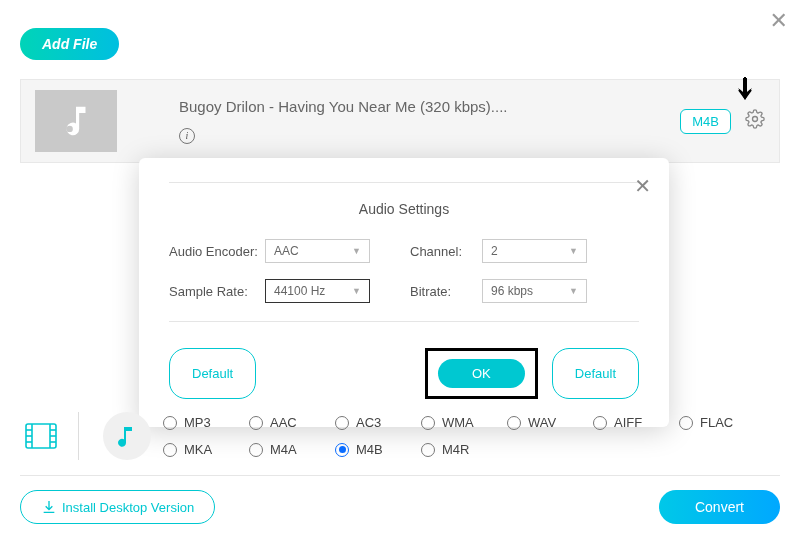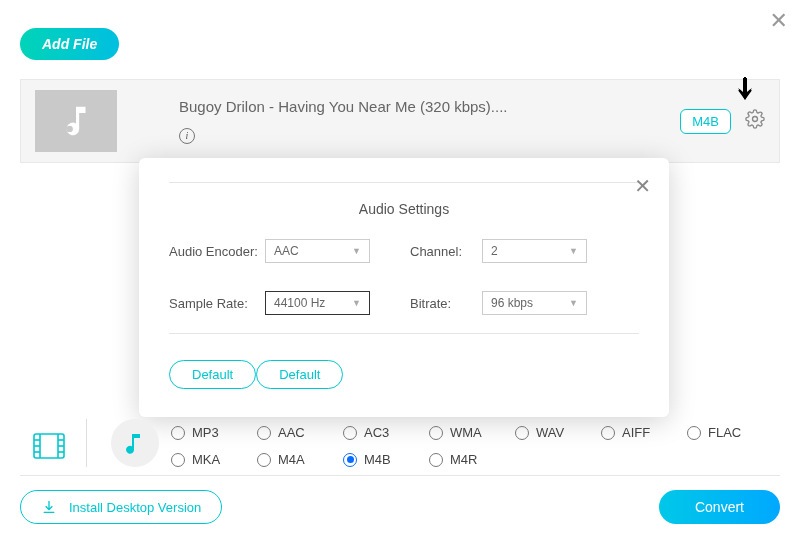--- a/index.html
+++ b/index.html
@@ -44,21 +44,21 @@
   padding: 24px 30px 28px;
 }
 .modal-close { position: absolute; top: 16px; right: 18px; font-size: 20px; color: #888; cursor: pointer; font-weight: 300; }
 .modal-title { text-align: center; color: #555; font-size: 14px; margin-top: 18px; margin-bottom: 0; }
 .modal hr { border: none; border-top: 1px solid #e5e5e5; }
 .hr-top { margin-bottom: 0; }
 .hr-bottom { margin-top: 18px; margin-bottom: 26px; }
 
 .settings-grid {
   display: grid; grid-template-columns: 96px 105px 40px 72px 105px;
-  row-gap: 28px; align-items: center;
+  row-gap: 16px; align-items: center;
   margin-top: 22px; font-size: 13px; color: #555;
 }
 .dropdown {
   border: 1px solid #ccc; height: 24px; padding: 0 8px;
   display: flex; align-items: center; justify-content: space-between;
   font-size: 12px; color: #666; position: relative;
 }
 .dropdown.highlight { border-color: #333; }
 .caret { font-size: 9px; color: #aaa; }
 
@@ -67,40 +67,40 @@
   border: 1.5px solid #00c8d1; color: #00c8d1; background: #fff;
   border-radius: 17px; padding: 6px 22px; font-size: 13px; cursor: pointer;
 }
 .btn-ok {
   background: #00c8d1; color: #fff; border: none;
   border-radius: 17px; padding: 7px 34px; font-size: 13px; cursor: pointer;
 }
 .ok-wrap { border: 3px solid #000; padding: 8px 10px; display: inline-block; margin-left: auto; margin-right: 14px; }
 
 .format-bar {
-  position: absolute; top: 405px; left: 28px; right: 20px;
-  display: flex; align-items: flex-end; height: 62px;
+  position: absolute; top: 405px; left: 20px; right: 20px;
+  display: flex; align-items: center; height: 62px;
 }
 .video-icon, .audio-icon {
   width: 42px; height: 42px; display: flex; align-items: center; justify-content: center;
 }
 .audio-icon { width: 48px; height: 48px; border-radius: 50%; background: #f0f0f0; margin-left: 8px; }
 .vsep { width: 1px; height: 48px; background: #ddd; margin: 0 16px; }
 .format-grid { display: grid; grid-template-columns: repeat(7, 86px); row-gap: 12px; margin-left: 12px; }
 .radio-opt { display: flex; align-items: center; font-size: 13px; color: #444; }
 .radio-outer { width: 14px; height: 14px; border: 1.5px solid #777; border-radius: 50%; margin-right: 7px; display: inline-flex; align-items: center; justify-content: center; }
 .radio-outer.on { border-color: #0a6cff; }
 .radio-inner { width: 7px; height: 7px; background: #0a6cff; border-radius: 50%; }
 
 .bottom-bar { position: absolute; left: 20px; right: 20px; bottom: 18px; display: flex; align-items: center; }
 .bottom-hr { position: absolute; left: 20px; right: 20px; bottom: 66px; border: none; border-top: 1px solid #e6e6e6; }
 .install-btn {
   border: 1.5px solid #00c8d1; color: #00c8d1; background: #fff;
   border-radius: 18px; padding: 8px 20px; font-size: 13px; cursor: pointer;
-  display: inline-flex; align-items: center; gap: 12px;
+  display: inline-flex; align-items: center; gap: 5px;
 }
 .convert-btn {
   margin-left: auto;
   background: linear-gradient(to right, #00c8e8, #00a8ff);
   color: #fff; border: none; border-radius: 18px;
   padding: 9px 36px; font-size: 14px; cursor: pointer;
 }
 </style>
 </head>
 <body>
@@ -163,20 +163,23 @@
     <div class="dropdown">
         <span>96 kbps</span>
         <span class="caret">▼</span>
       </div>
   </div>
 
   <hr class="hr-bottom">
 
   <div class="modal-footer">
     <button class="btn-default">Default</button>
+    <span class="ok-wrap">
+      <button class="btn-ok">OK</button>
+    </span>
     <button class="btn-cancel">Default</button>
   </div>
 </div>
 
 <div class="format-bar">
   <div class="video-icon">
     <svg width="32" height="26" viewBox="0 0 32 26" fill="none" stroke="#00c8d1" stroke-width="1.6">
         <rect x="1" y="1" width="30" height="24" rx="2"></rect>
         <line x1="7" y1="1" x2="7" y2="25"></line>
         <line x1="25" y1="1" x2="25" y2="25"></line>

